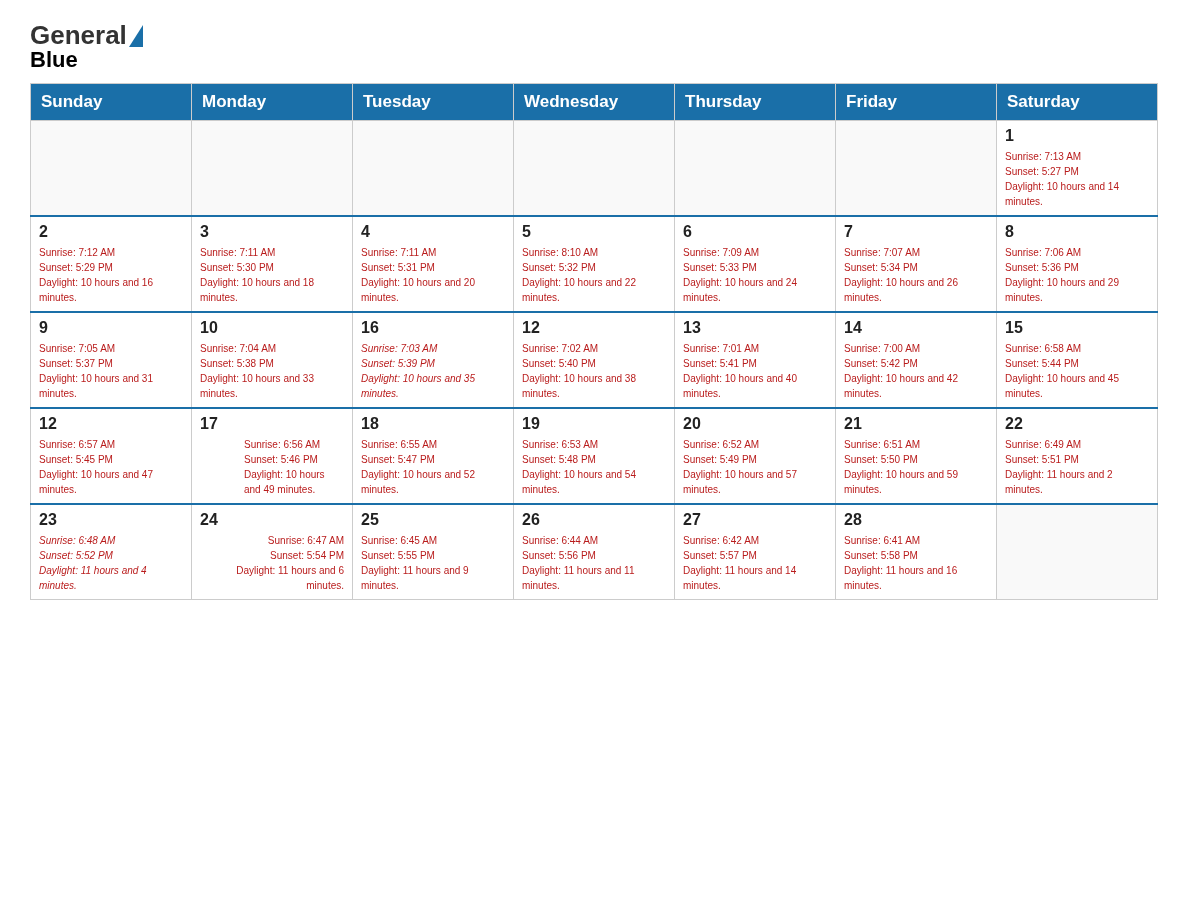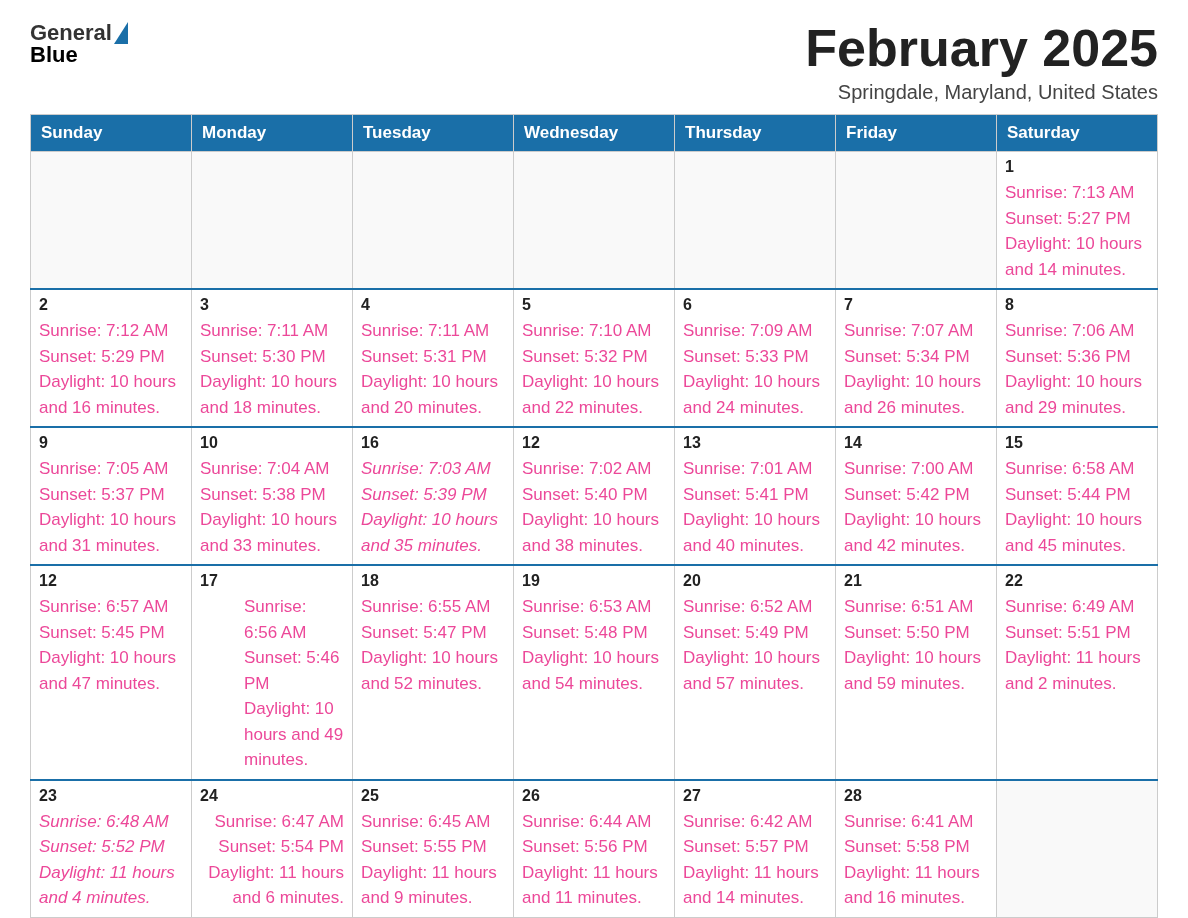--- a/index.html
+++ b/index.html
@@ -19,21 +19,21 @@
     .logo {
       display: flex;
       flex-direction: column;
       align-items: flex-start;
     }
     .logo-top {
       display: flex;
       align-items: center;
     }
     .logo-general {
-      font-size: 22px;
+      font-size: 26px;
       font-weight: bold;
       color: #333;
     }
     .logo-triangle {
       width: 0;
       height: 0;
       border-left: 14px solid transparent;
       border-right: 0px solid transparent;
       border-bottom: 22px solid #1a6fa8;
       margin-left: 2px;
@@ -87,22 +87,22 @@
       color: #333;
     }
     .day-number {
       font-size: 16px;
       font-weight: bold;
       color: #222;
       display: block;
       margin-bottom: 4px;
     }
     .day-info {
-      font-size: 17px;
-      color: #ec4899;
+      font-size: 10px;
+      color: #b91c1c;
       line-height: 1.5;
     }
     .empty-cell {
       background: #f9f9f9;
     }
     .row-divider td {
       border-top: 2px solid #1a6fa8;
     }
   </style>
 </head>
@@ -111,24 +111,20 @@
 <div class="header">
   <div class="logo">
     <div class="logo-top">
       <span class="logo-general">General</span>
       <div class="logo-triangle"></div>
     </div>
     <div class="logo-second-row">
       <span class="logo-blue-full">Blue</span>
     </div>
   </div>
-  <div class="title-area">
-    <div class="calendar-title">February 2025</div>
-    <div class="calendar-subtitle">Springdale, Maryland, United States</div>
-  </div>
 </div>
 
 <table class="calendar">
   <thead>
     <tr>
     <th>Sunday</th>
         <th>Monday</th>
         <th>Tuesday</th>
         <th>Wednesday</th>
         <th>Thursday</th>
@@ -165,21 +161,21 @@
 Daylight: 10 hours and 18 minutes.</div>
         </td>
         <td>
           <span class="day-number">4</span>
           <div class="day-info" style="white-space: pre-line;">Sunrise: 7:11 AM
 Sunset: 5:31 PM
 Daylight: 10 hours and 20 minutes.</div>
         </td>
         <td>
           <span class="day-number">5</span>
-          <div class="day-info" style="white-space: pre-line;">Sunrise: 7:10 AM
+          <div class="day-info" style="white-space: pre-line;">Sunrise: 8:10 AM
 Sunset: 5:32 PM
 Daylight: 10 hours and 22 minutes.</div>
         </td>
         <td>
           <span class="day-number">6</span>
           <div class="day-info" style="white-space: pre-line;">Sunrise: 7:09 AM
 Sunset: 5:33 PM
 Daylight: 10 hours and 24 minutes.</div>
         </td>
         <td>

